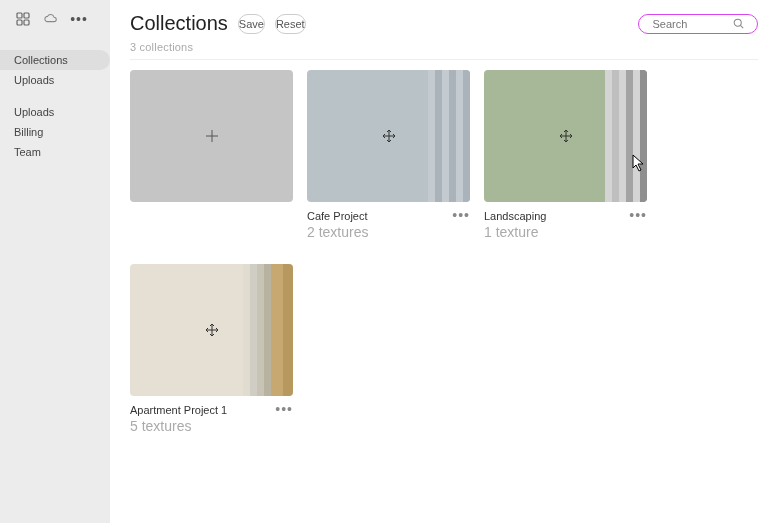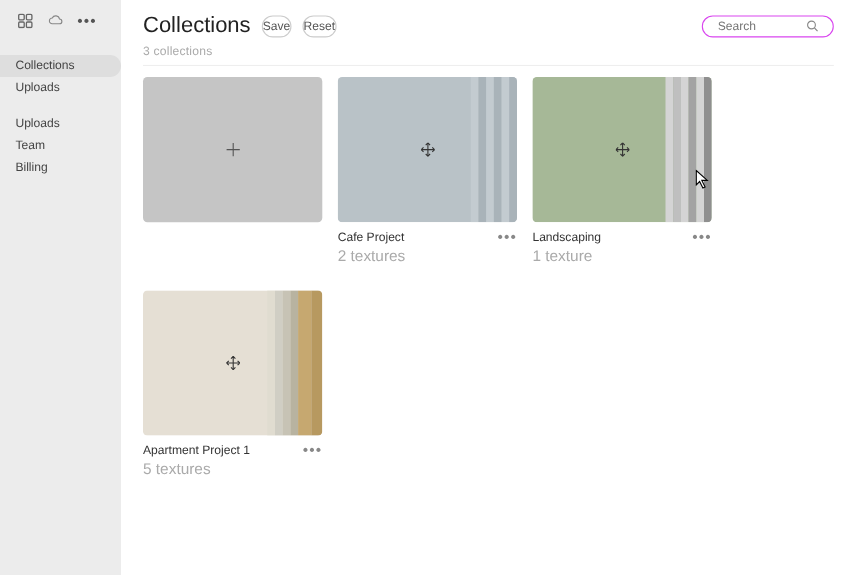--- a/index.html
+++ b/index.html
@@ -56,22 +56,22 @@
         </svg>
     </span>
     <span class="icon more">•••</span>
   </div>
   <div class="sb-group">
     <div class="sb-item active">Collections</div>
     <div class="sb-item">Uploads</div>
   </div>
   <div class="sb-group">
     <div class="sb-item">Uploads</div>
+    <div class="sb-item">Billing</div>
     <div class="sb-item">Team</div>
-    <div class="sb-item">Billing</div>
   </div>
 </div>
 
 <div class="main">
   <div class="header">
     <div class="title">Collections</div>
     <button class="pill">Save</button>
     <button class="pill">Reset</button>
     <div class="search">
       <input type="text" placeholder="Search" style="">

